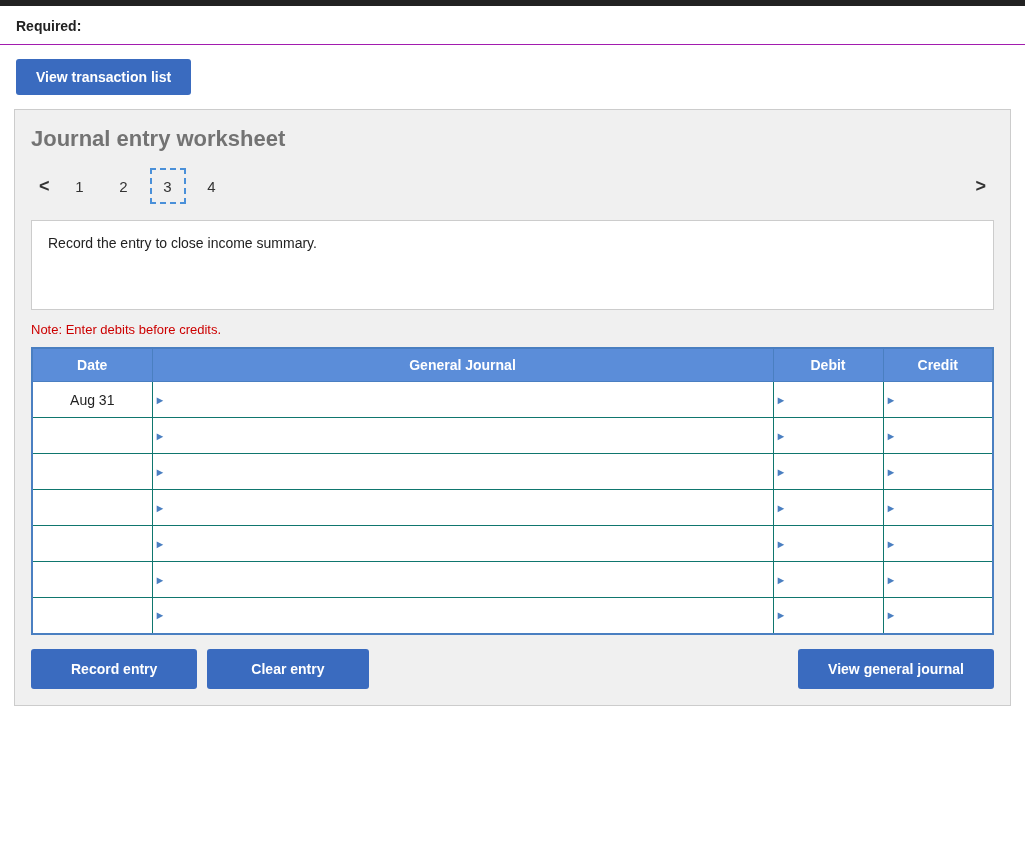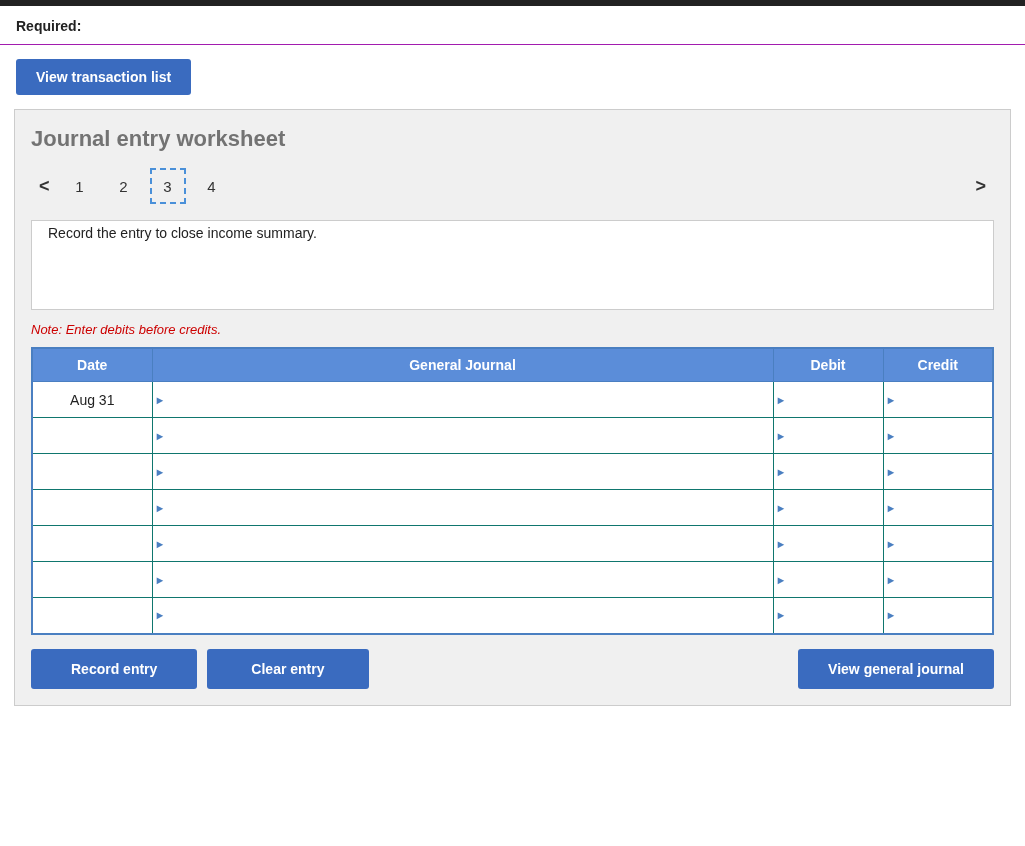--- a/index.html
+++ b/index.html
@@ -97,32 +97,31 @@
       color: #333;
     }
 
     .pagination .nav-arrow.right {
       margin-left: auto;
     }
 
     .instruction-box {
       background: #fff;
       border: 1px solid #ccc;
-      padding: 2px 16px;
+      padding: 12px 16px;
       margin-bottom: 12px;
       min-height: 90px;
       font-size: 14px;
       line-height: 1.5;
     }
 
     .note-text {
       color: #c00;
       font-size: 13px;
       margin-bottom: 10px;
-      font-style: italic;
     }
 
     
     .journal-table {
       width: 100%;
       border-collapse: collapse;
       border: 2px solid #4a7fc1;
     }
 
     .journal-table th {

